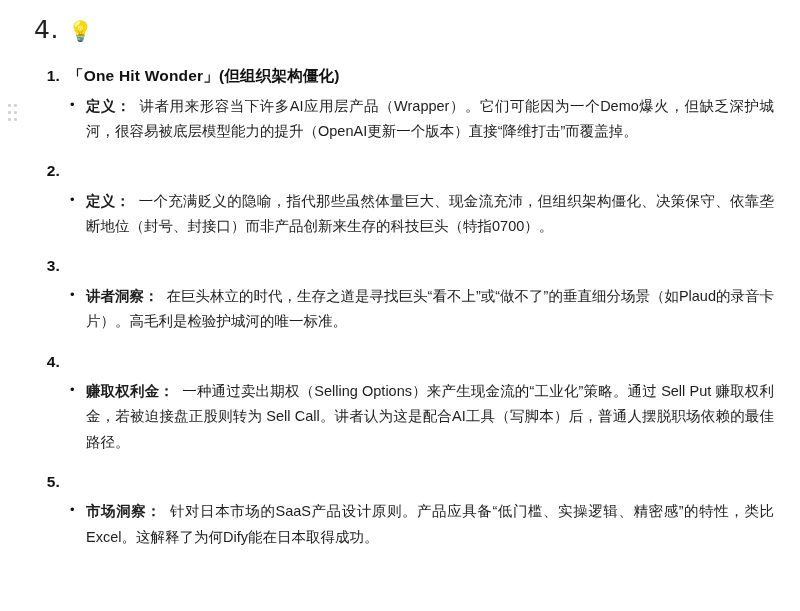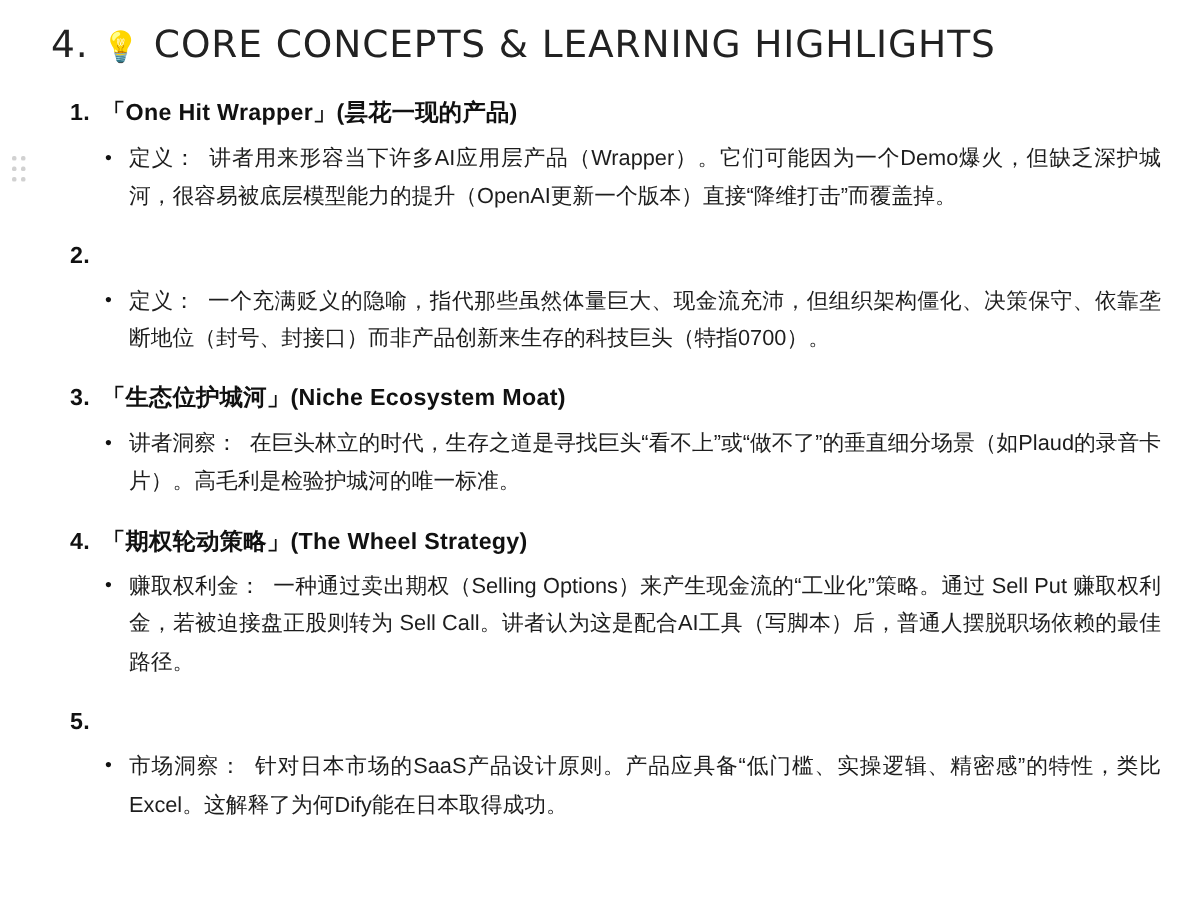--- a/index.html
+++ b/index.html
@@ -99,21 +99,21 @@
     flex: 0 0 16px;
     font-size: 13px;
     line-height: 1.75;
     color: #111;
   }
   .sub .body {
     flex: 1 1 auto;
     text-align: justify;
   }
   .sub .body .lbl {
-    font-weight: normal;
+    font-weight: bold;
   }
   .sub .body .gap {
     display: inline-block;
     width: 8px;
   }
 </style>
 </head>
 <body>
 
 <div class="page">
@@ -123,29 +123,28 @@
       <i></i>
       <i></i>
       <i></i>
       <i></i>
       <i></i>
   </div>
 
   <h1 class="section-title">
     <span class="num">4.</span>
     <span class="bulb">💡</span>
-    <span class="ttl">CORE CONCEPTS &amp; LEARNING HIGHLIGHTS</span>
   </h1>
 
   <ol class="items">
 
     <li class="item">
       <div class="item-head">
         <span class="idx">1.</span>
-        <span>「One Hit Wrapper」(昙花一现的产品)</span>
+        <span>「One Hit Wonder」(但组织架构僵化)</span>
       </div>
       <div class="sub">
         <span class="dot">•</span>
         <span class="body">
           <span class="lbl">定义：</span><span class="gap"></span><span>讲者用来形容当下许多AI应用层产品（Wrapper）。它们可能因为一个Demo爆火，但缺乏深护城河，很容易被底层模型能力的提升（OpenAI更新一个版本）直接“降维打击”而覆盖掉。</span>
         </span>
       </div>
     </li>
 
     <li class="item">
@@ -156,34 +155,32 @@
         <span class="dot">•</span>
         <span class="body">
           <span class="lbl">定义：</span><span class="gap"></span><span>一个充满贬义的隐喻，指代那些虽然体量巨大、现金流充沛，但组织架构僵化、决策保守、依靠垄断地位（封号、封接口）而非产品创新来生存的科技巨头（特指0700）。</span>
         </span>
       </div>
     </li>
 
     <li class="item">
       <div class="item-head">
         <span class="idx">3.</span>
-        <span>「生态位护城河」(Niche Ecosystem Moat)</span>
       </div>
       <div class="sub">
         <span class="dot">•</span>
         <span class="body">
           <span class="lbl">讲者洞察：</span><span class="gap"></span><span>在巨头林立的时代，生存之道是寻找巨头“看不上”或“做不了”的垂直细分场景（如Plaud的录音卡片）。高毛利是检验护城河的唯一标准。</span>
         </span>
       </div>
     </li>
 
     <li class="item">
       <div class="item-head">
         <span class="idx">4.</span>
-        <span>「期权轮动策略」(The Wheel Strategy)</span>
       </div>
       <div class="sub">
         <span class="dot">•</span>
         <span class="body">
           <span class="lbl">赚取权利金：</span><span class="gap"></span><span>一种通过卖出期权（Selling Options）来产生现金流的“工业化”策略。通过 Sell Put 赚取权利金，若被迫接盘正股则转为 Sell Call。讲者认为这是配合AI工具（写脚本）后，普通人摆脱职场依赖的最佳路径。</span>
         </span>
       </div>
     </li>
 
     <li class="item">

